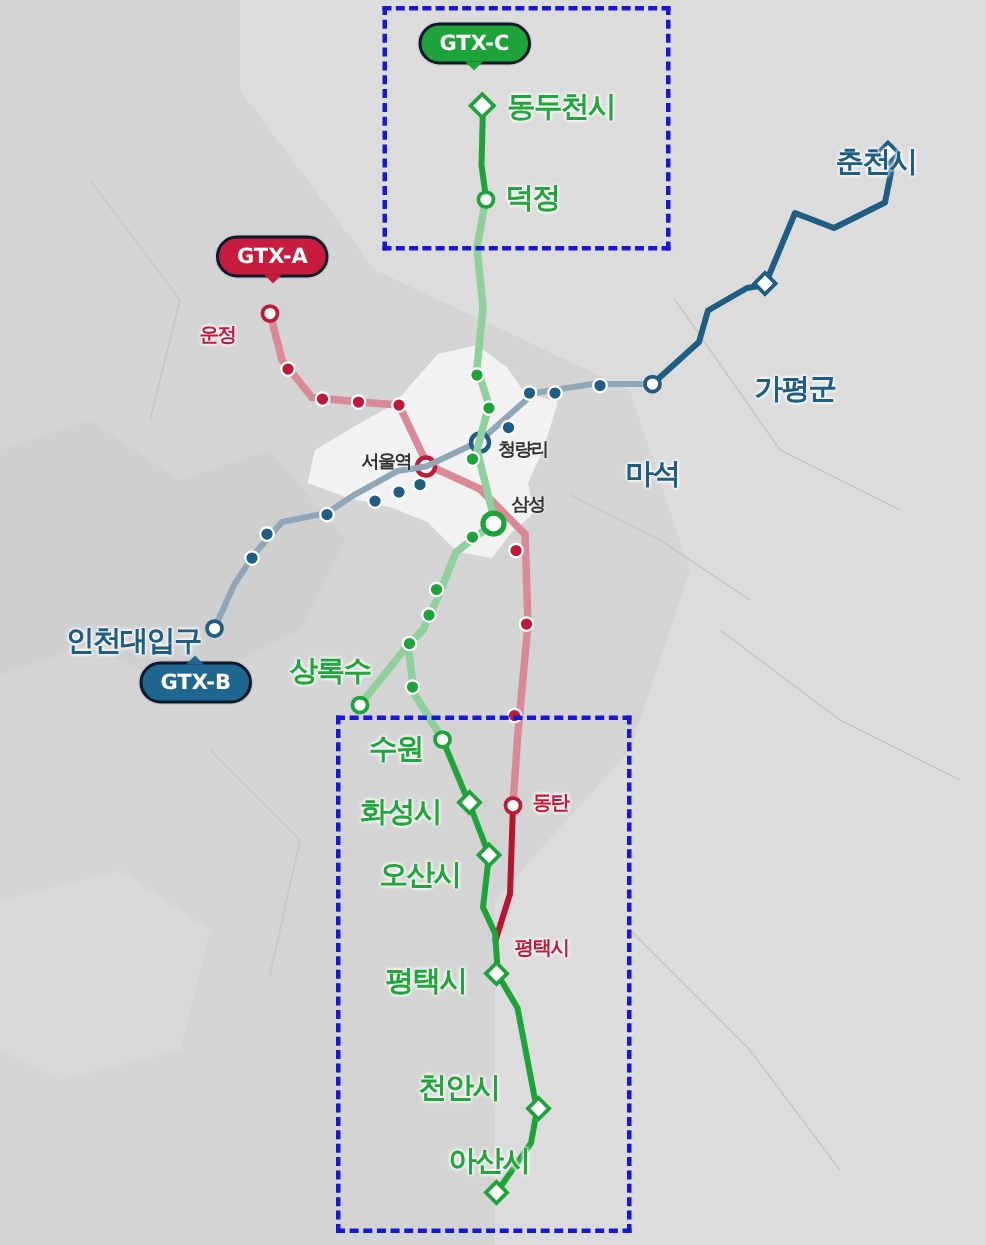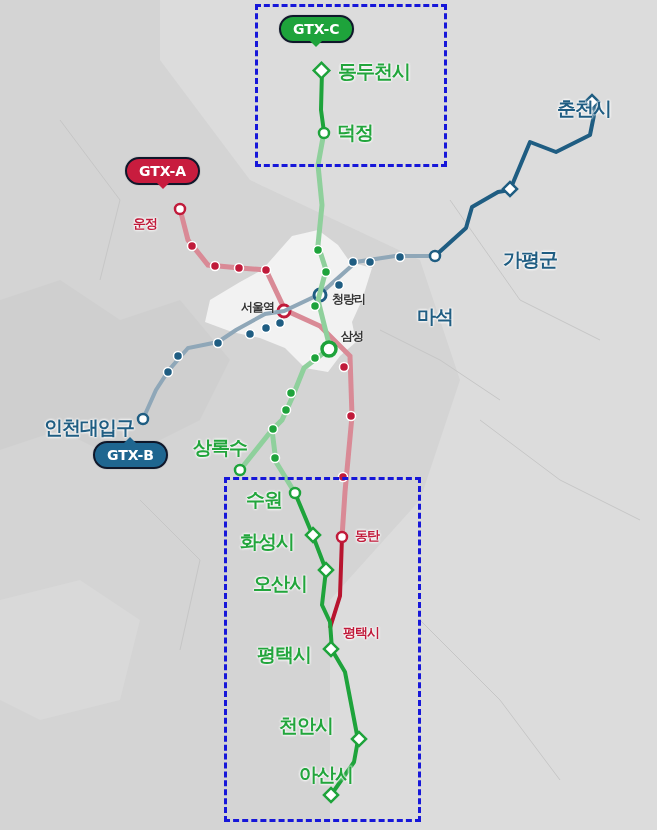--- a/index.html
+++ b/index.html
@@ -105,21 +105,21 @@
     <rect x="326" y="644" width="10" height="10" transform="rotate(45 331 649)" fill="#fff" stroke="#1ea33b" stroke-width="2.5"></rect>
     <rect x="354" y="734" width="10" height="10" transform="rotate(45 359 739)" fill="#fff" stroke="#1ea33b" stroke-width="2.5"></rect>
     <rect x="326" y="790" width="10" height="10" transform="rotate(45 331 795)" fill="#fff" stroke="#1ea33b" stroke-width="2.5"></rect>
   </g>
 </svg>
 
 <div class="box" style="left:255px;top:4px;width:192px;height:163px;"></div>
 <div class="box" style="left:224px;top:477px;width:197px;height:345px;"></div>
 
 <div class="badge c" style="left:279px;top:15px;">GTX-C</div>
-<div class="badge a" style="left:125px;top:157px;">GTX-A</div>
+<div class="badge a" style="left:144px;top:157px;">GTX-A</div>
 <div class="badge bb" style="left:93px;top:441px;">GTX-B</div>
 
 <div class="lbl g" style="left:338px;top:62px;">동두천시</div>
 <div class="lbl g" style="left:321px;top:123px;margin-left:16px;">덕정</div>
 <div class="lbl b" style="left:557px;top:67px;">춘천시</div>
 <div class="lbl b" style="left:503px;top:218px;">가평군</div>
 <div class="lbl b" style="left:417px;top:275px;">마석</div>
 <div class="lbl r" style="left:133px;top:217px;">운정</div>
 <div class="lbl k" style="left:241px;top:301px;">서울역</div>
 <div class="lbl k" style="left:332px;top:293px;">청량리</div>

